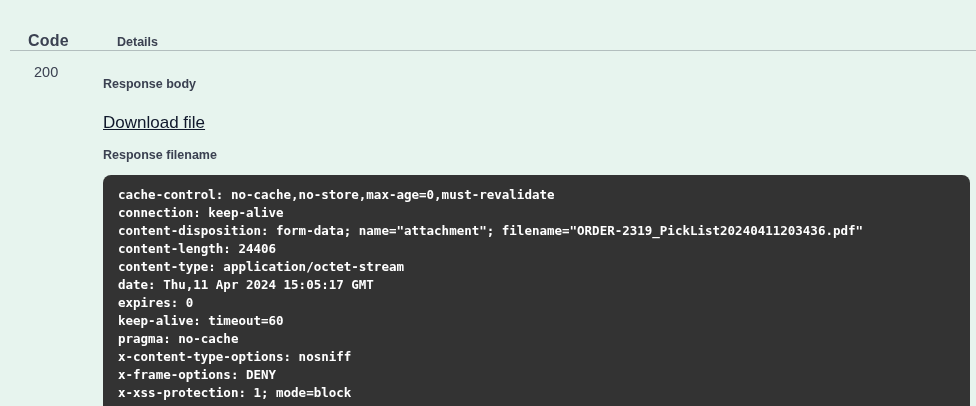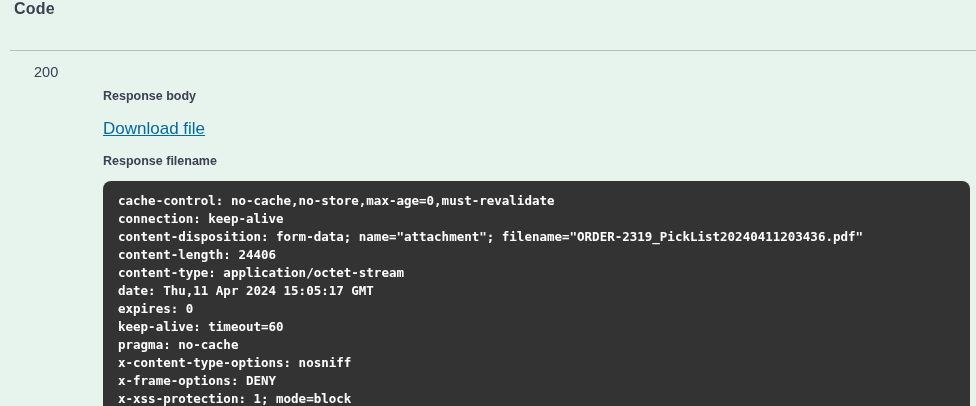--- a/index.html
+++ b/index.html
@@ -8,46 +8,45 @@
     width: 976px;
     height: 406px;
     background: #e7f4ee;
     font-family: "Liberation Sans", sans-serif;
     color: #3b4151;
     overflow: hidden;
   }
   .responses-table { width: 100%; }
 
   
-  .hdr-row { display: flex; align-items: flex-start; height: 50px; }
+  .hdr-row { display: flex; align-items: flex-end; height: 50px; padding-left: 14px; }
   .col-code { width: 103px; padding-left: 14px; flex: 0 0 103px; }
   .col-details { flex: 1 1 auto; padding-right: 6px; min-width: 0; }
   .code-header { font-size: 16px; font-weight: 700; letter-spacing: 0.2px; }
   .details-header { font-size: 12.5px; font-weight: 700; }
 
   .divider { border-top: 1px solid rgba(59,65,81,0.3); margin-left: 10px; height: 0; }
 
   
   .body-row { display: flex; align-items: flex-start; }
   .status-code { font-size: 14.5px; font-weight: 400; padding-top: 13px; margin-left: 20px; }
   .details-content { padding-top: 26px; }
 
   .section-label {
     font-size: 12.5px;
     font-weight: 700;
     color: #3b4151;
     line-height: 15px;
-    margin-top: 12px;
   }
   .download-link {
     display: inline-block;
-    margin-top: 15px;
+    margin-top: 21px;
     font-size: 17px;
     line-height: 20px;
-    color: #0369a1;
+    color: #0f172a;
     text-decoration: underline;
     cursor: pointer;
   }
   .headers-label { margin-top: 15px; }
 
   .headers-block {
     margin: 12px 0 0 0;
     background: #333333;
     color: #ffffff;
     border-radius: 8px;
@@ -63,20 +62,23 @@
 </style>
 </head>
 <body>
 
 <div class="responses-table">
 
   <div class="hdr-row">
     <div class="col-code">
       <span class="code-header">Code</span>
     </div>
+    <div class="col-details">
+      <span class="details-header">Details</span>
+    </div>
   </div>
 
   <div class="divider"></div>
 
   <div class="body-row">
     <div class="col-code">
       <div class="status-code">200</div>
     </div>
     <div class="col-details">
       <div class="details-content">

